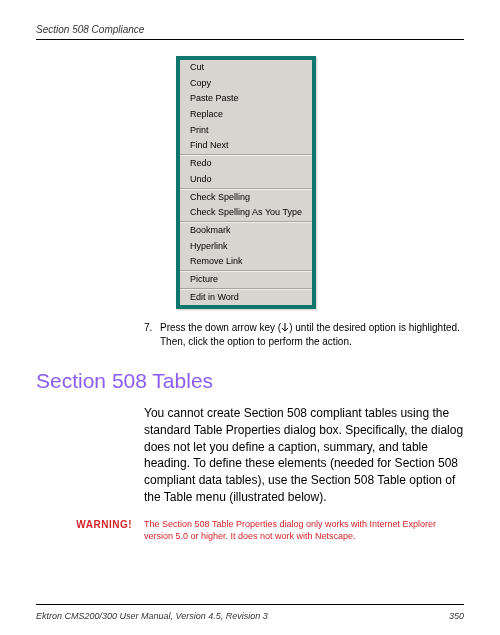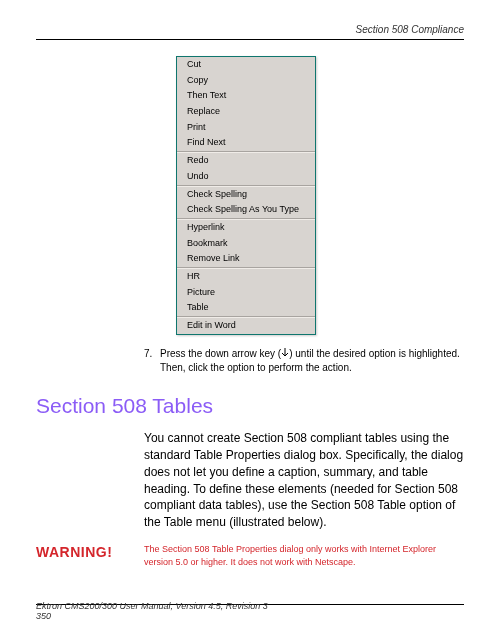--- a/index.html
+++ b/index.html
@@ -5,36 +5,36 @@
     * { box-sizing: border-box; margin: 0; padding: 0; }
     body {
       width: 500px;
       height: 635px;
       background: #fff;
       font-family: Arial, Helvetica, sans-serif;
       padding: 24px 36px 18px 36px;
       position: relative;
     }
     .header-section-title {
-      text-align: right;
+      text-align: left;
       font-style: italic;
       font-size: 10px;
       color: #333;
       margin-bottom: 4px;
     }
     .header-rule {
       border: none;
       border-top: 1px solid #000;
       margin-bottom: 16px;
     }
     .menu-box {
       width: 140px;
       margin-left: 140px;
       background: #d8d4d0;
-      border: 1px solid #0f766e;
+      border: 4px solid #0f766e;
       box-shadow: 1px 1px 2px rgba(0,0,0,0.2);
       font-family: "MS Sans Serif", Arial, sans-serif;
       font-size: 9px;
       color: #000;
     }
     .menu-item {
       padding: 2px 10px;
       line-height: 1.3;
     }
     .menu-sep {
@@ -75,24 +75,25 @@
       color: #000;
       line-height: 1.4;
       margin-bottom: 12px;
     }
     .warning-row {
       display: flex;
       margin-bottom: 40px;
     }
     .warning-label {
       width: 108px;
+      text-align: right;
       padding-right: 12px;
       color: #d4252b;
       font-weight: bold;
-      font-size: 14px;
+      font-size: 10px;
       font-variant: small-caps;
       letter-spacing: 0.5px;
       padding-top: 1px;
     }
     .warning-text {
       flex: 1;
       color: #d4252b;
       font-size: 9px;
       line-height: 1.4;
     }
@@ -107,50 +108,47 @@
     .footer-row {
       position: absolute;
       left: 36px;
       right: 36px;
       bottom: 14px;
       display: flex;
       justify-content: space-between;
       font-style: italic;
       font-size: 9px;
       color: #333;
-      flex-direction: column;
     }
   </style>
 </head>
 <body>
 
 <div class="header-section-title">Section 508 Compliance</div>
 <hr class="header-rule">
 
 <div class="menu-box" id="menu-container">
     <div class="menu-item">Cut</div>
     <div class="menu-item">Copy</div>
-    <div class="menu-item">Then Text</div>
+    <div class="menu-item">Paste Paste</div>
     <div class="menu-item">Replace</div>
     <div class="menu-item">Print</div>
     <div class="menu-item">Find Next</div>
     <hr class="menu-sep">
     <div class="menu-item">Redo</div>
     <div class="menu-item">Undo</div>
     <hr class="menu-sep">
     <div class="menu-item">Check Spelling</div>
     <div class="menu-item">Check Spelling As You Type</div>
     <hr class="menu-sep">
+    <div class="menu-item">Bookmark</div>
     <div class="menu-item">Hyperlink</div>
-    <div class="menu-item">Bookmark</div>
     <div class="menu-item">Remove Link</div>
     <hr class="menu-sep">
-    <div class="menu-item">HR</div>
     <div class="menu-item">Picture</div>
-    <div class="menu-item">Table</div>
     <hr class="menu-sep">
     <div class="menu-item">Edit in Word</div>
   </div>
 
 <div class="step-block">
   <div class="step-num">7.</div>
   <div class="step-text">
     <span>Press the down arrow key (</span><span class="arrow-icon"><svg width="8" height="9" viewBox="0 0 8 9">
           <line x1="4" y1="0" x2="4" y2="7" stroke="#000" stroke-width="1"></line>
           <polyline points="1,5 4,8 7,5" fill="none" stroke="#000" stroke-width="1"></polyline>

